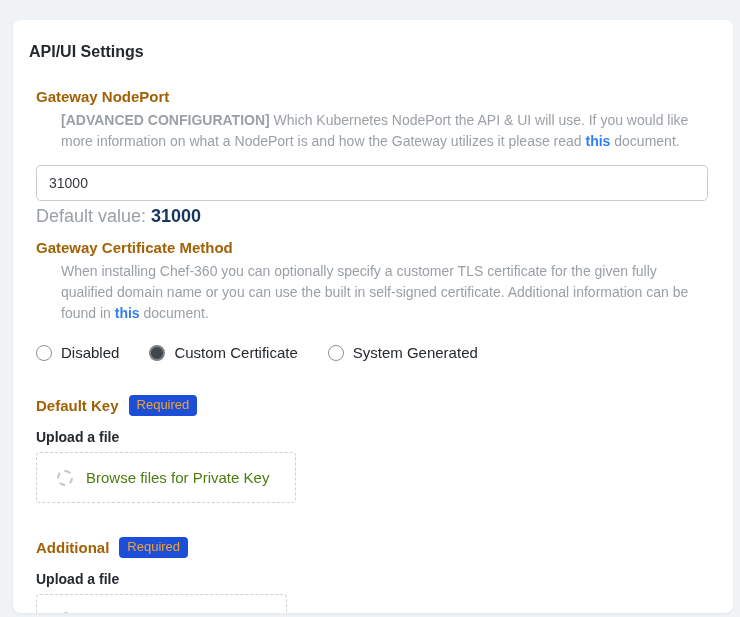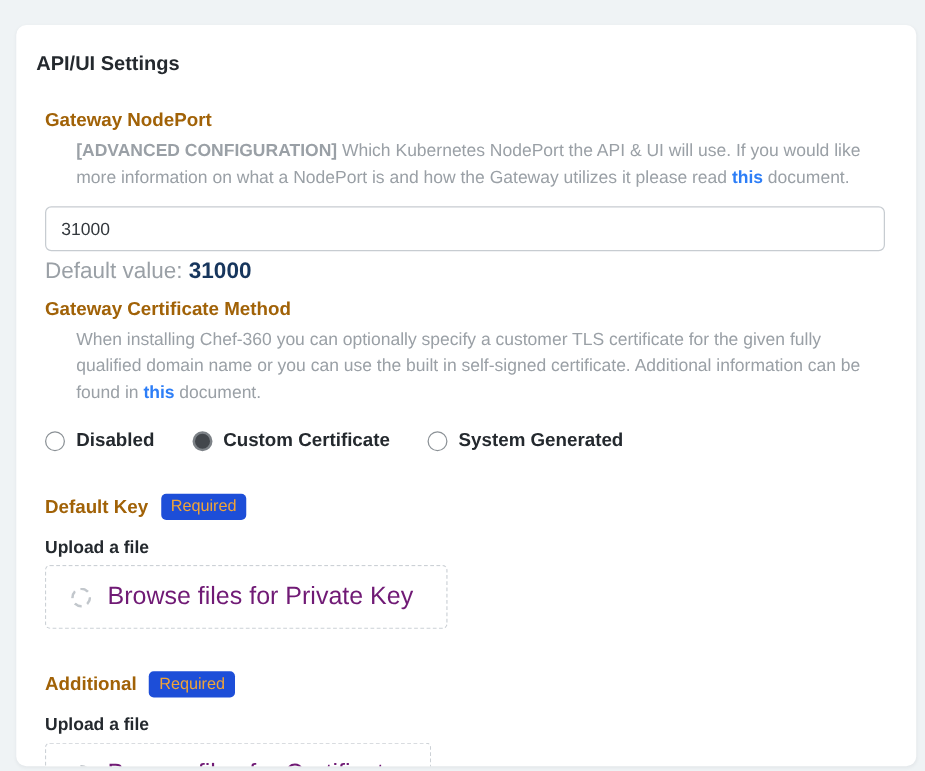--- a/index.html
+++ b/index.html
@@ -98,21 +98,21 @@
     flex: 0 0 auto;
   }
   .radio-circle.checked {
     border: 2px solid #7d8287;
     background: #43474c;
   }
   .radio-label {
     margin-left: 9px;
     font-size: 15px;
     color: #24292e;
-    font-weight: 700;
+    font-weight: 400;
   }
   .upload-section { margin-top: 34px; }
   .label-row {
     display: flex;
     align-items: center;
   }
   .badge {
     margin-left: 10px;
     background: #1d4ed8;
     color: #f0a437;
@@ -140,23 +140,23 @@
   }
   .spinner-icon {
     width: 16px;
     height: 16px;
     border: 2px dashed #c2c7cc;
     border-radius: 50%;
     flex: 0 0 auto;
   }
   .browse-text {
     margin-left: 13px;
-    font-size: 20px;
+    font-size: 15px;
     line-height: 19px;
-    color: #701a75;
+    color: #4d7c0f;
   }
 </style>
 </head>
 <body>
 
 <div class="card">
 
   <h1 class="card-title">API/UI Settings</h1>
 
   <div class="form">

